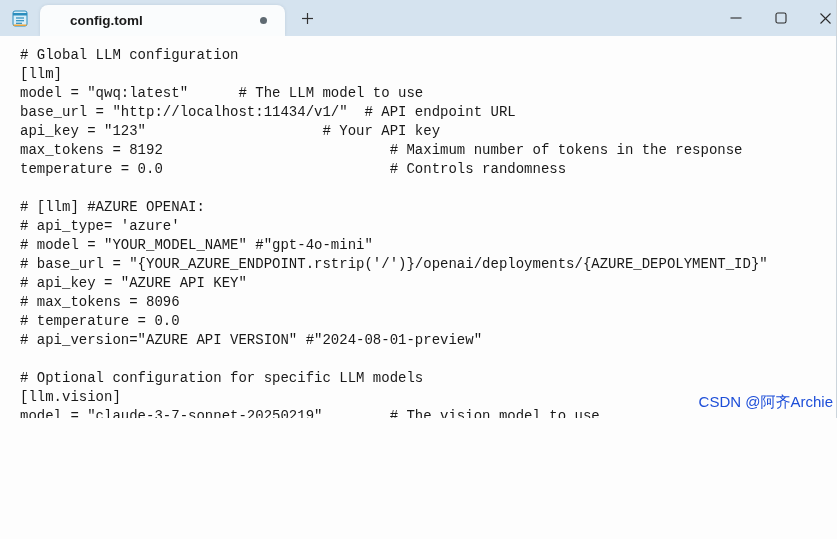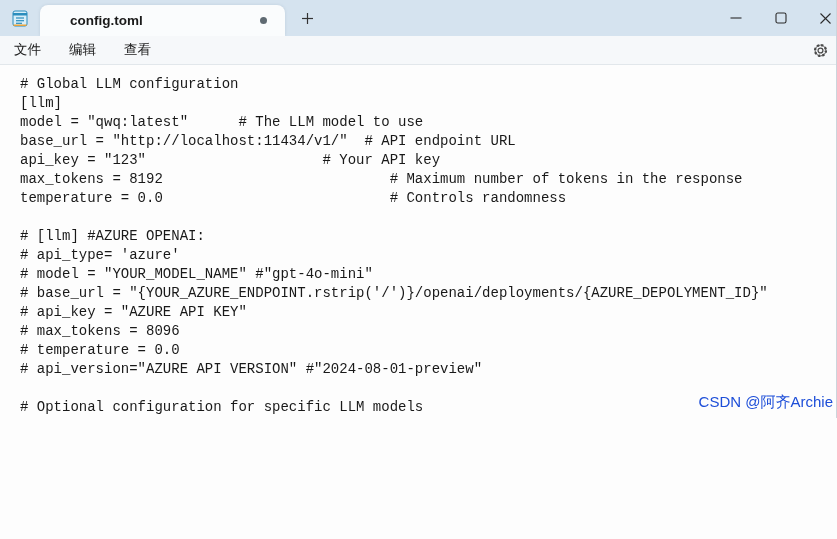--- a/index.html
+++ b/index.html
@@ -155,33 +155,20 @@
       </svg>
     </div>
     <div class="winbtn close">
       <svg width="13" height="13" viewBox="0 0 13 13">
         <line x1="1.5" y1="1.5" x2="11.5" y2="11.5" stroke="#2b2b2b" stroke-width="1.1"></line>
         <line x1="11.5" y1="1.5" x2="1.5" y2="11.5" stroke="#2b2b2b" stroke-width="1.1"></line>
       </svg>
     </div>
   </div>
 
-  <div class="menubar">
-    <span class="menu-item">文件</span>
-    <span class="menu-item">编辑</span>
-    <span class="menu-item">查看</span>
-
-    <div class="settings-btn">
-      <svg width="17" height="17" viewBox="0 0 16 16">
-        <circle cx="8" cy="8" r="5.1" fill="none" stroke="#4a4a4a" stroke-width="2.2" stroke-dasharray="2 2.005"></circle>
-        <circle cx="8" cy="8" r="5.1" fill="none" stroke="#4a4a4a" stroke-width="0.9"></circle>
-        <circle cx="8" cy="8" r="2.3" fill="#f6f8fa" stroke="#4a4a4a" stroke-width="1.2"></circle>
-      </svg>
-    </div>
-  </div>
 
   <pre class="editor"># Global LLM configuration
 [llm]
 model = "qwq:latest"      # The LLM model to use
 base_url = "http://localhost:11434/v1/"  # API endpoint URL
 api_key = "123"                     # Your API key
 max_tokens = 8192                           # Maximum number of tokens in the response
 temperature = 0.0                           # Controls randomness
 
 # [llm] #AZURE OPENAI:

